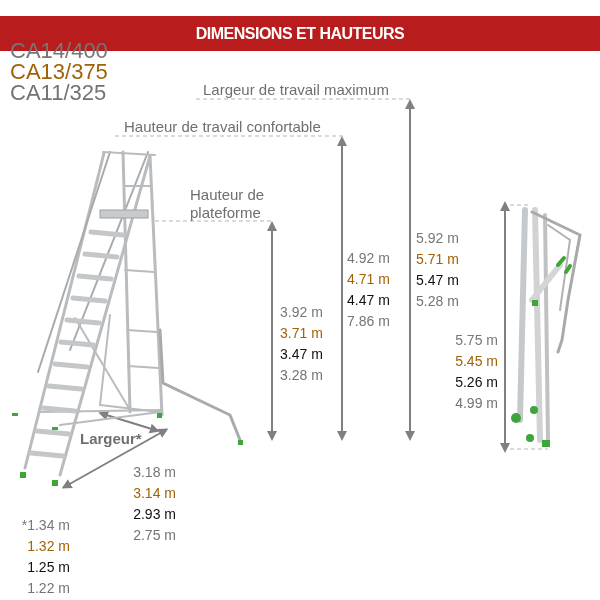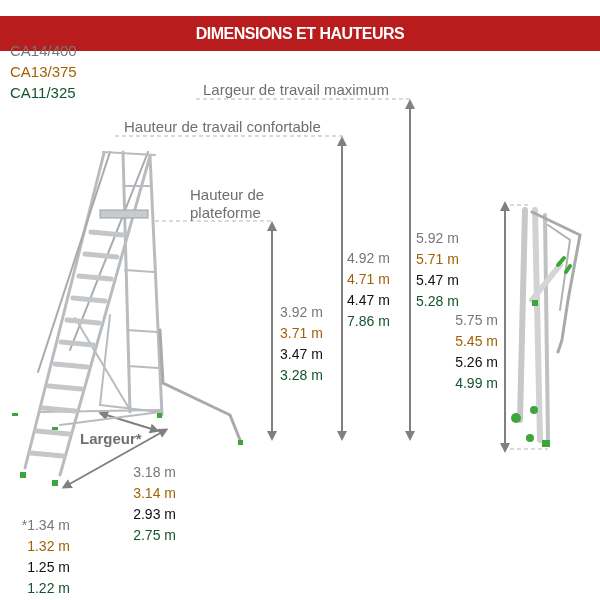--- a/index.html
+++ b/index.html
@@ -5,25 +5,25 @@
   html, body { margin: 0; padding: 0; }
   body {
     width: 600px; height: 600px; background: #ffffff; position: relative; overflow: hidden;
     font-family: "Liberation Sans", "DejaVu Sans", sans-serif;
   }
   .banner {
     position: absolute; left: 0; top: 16px; width: 600px; height: 35px;
     background: #b91c1c; color: #fff; font-weight: bold; font-size: 16px;
     display: flex; align-items: center; justify-content: center; letter-spacing: -0.5px;
   }
-  .legend { position: absolute; left: 10px; top: 40px; font-size: 15px; line-height: 21px; }
+  .legend { position: absolute; left: 10px; top: 40px; font-size: 22px; line-height: 21px; }
   .c0 { color: #777777; }
   .c1 { color: #a16207; }
   .c2 { color: #111111; }
-  .c3 { color: #14532d; }
+  .c3 { color: #737373; }
   .label { position: absolute; color: #6f6f6f; font-size: 15px; line-height: 19px; white-space: nowrap; }
   .vals { position: absolute; font-size: 14px; line-height: 21px; white-space: nowrap; }
   .vals.right { text-align: right; }
   svg.art { position: absolute; left: 0; top: 0; }
 </style>
 </head>
 <body>
 
 <div class="banner">
   <span>DIMENSIONS ET HAUTEURS</span>
@@ -150,21 +150,21 @@
   <div class="c3">7.86 m</div>
 </div>
 
 <div class="vals" style="left:416px; top:228px;">
   <div class="c0">5.92 m</div>
   <div class="c1">5.71 m</div>
   <div class="c2">5.47 m</div>
   <div class="c3">5.28 m</div>
 </div>
 
-<div class="vals right" style="left:442px; top:310px; width:56px;">
+<div class="vals right" style="left:442px; top:330px; width:56px;">
   <div class="c0">5.75 m</div>
   <div class="c1">5.45 m</div>
   <div class="c2">5.26 m</div>
   <div class="c3">4.99 m</div>
 </div>
 
 <div class="vals right" style="left:118px; top:462px; width:58px;">
   <div class="c0">3.18 m</div>
   <div class="c1">3.14 m</div>
   <div class="c2">2.93 m</div>

